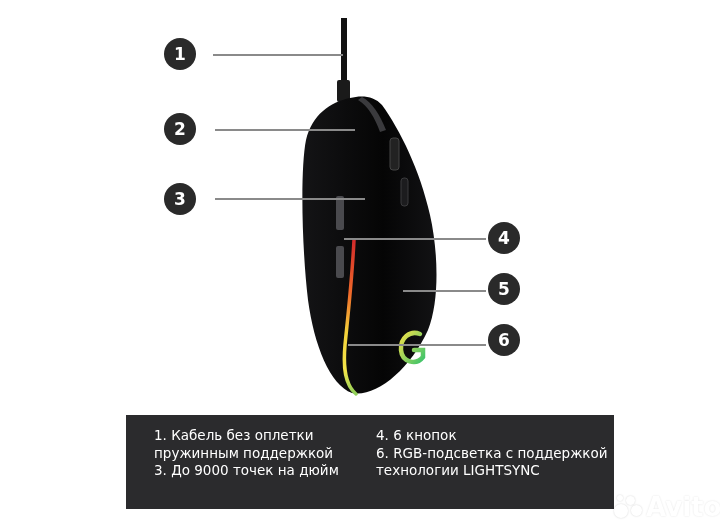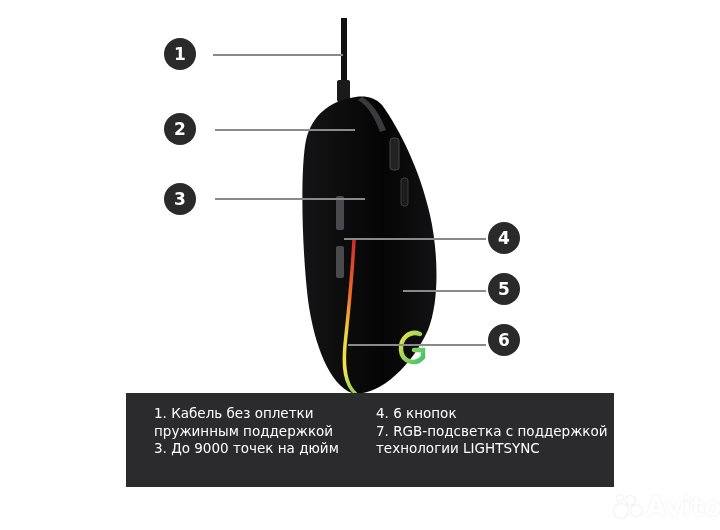--- a/index.html
+++ b/index.html
@@ -9,21 +9,21 @@
       font-family: "DejaVu Sans", "Liberation Sans", sans-serif;
     }
     .stage { position: absolute; left: 0; top: 0; width: 720px; height: 530px; }
     .badge {
       position: absolute; width: 32px; height: 32px; border-radius: 50%;
       background: #2a2a2a; color: #ffffff; font-weight: bold; font-size: 17px;
       display: flex; align-items: center; justify-content: center;
     }
     .leader { position: absolute; height: 2px; background: #8a8a8a; }
     .info-box {
-      position: absolute; left: 126px; top: 393px; width: 488px; height: 94px;
+      position: absolute; left: 126px; top: 415px; width: 488px; height: 94px;
       background: #2b2b2d;
     }
     .col { position: absolute; top: 12px; color: #ffffff; font-size: 13.5px; line-height: 17.5px; }
     .col.left { left: 28px; }
     .col.right { left: 250px; }
     .col div { white-space: nowrap; }
     .watermark {
       position: absolute; left: 614px; top: 492px; display: flex; align-items: center;
       color: #ffffff; font-weight: bold; font-size: 26px;
       text-shadow: 0 0 2px rgba(0,0,0,0.12);
@@ -105,21 +105,21 @@
     </div>
 
   <div class="info-box">
     <div class="col left">
       <div>1. Кабель без оплетки</div>
       <div>пружинным поддержкой</div>
       <div>3. До 9000 точек на дюйм</div>
     </div>
     <div class="col right">
       <div>4. 6 кнопок</div>
-      <div>7. RGB-подсветка с поддержкой</div>
+      <div>6. RGB-подсветка с поддержкой</div>
       <div>технологии LIGHTSYNC</div>
     </div>
   </div>
 
   <div class="watermark">
     <div class="dots">
       <span style="left:0;top:10px;width:14px;height:14px;"></span>
       <span style="left:12px;top:2px;width:9px;height:9px;"></span>
       <span style="left:17px;top:11px;width:11px;height:11px;"></span>
       <span style="left:3px;top:1px;width:6px;height:6px;"></span>

